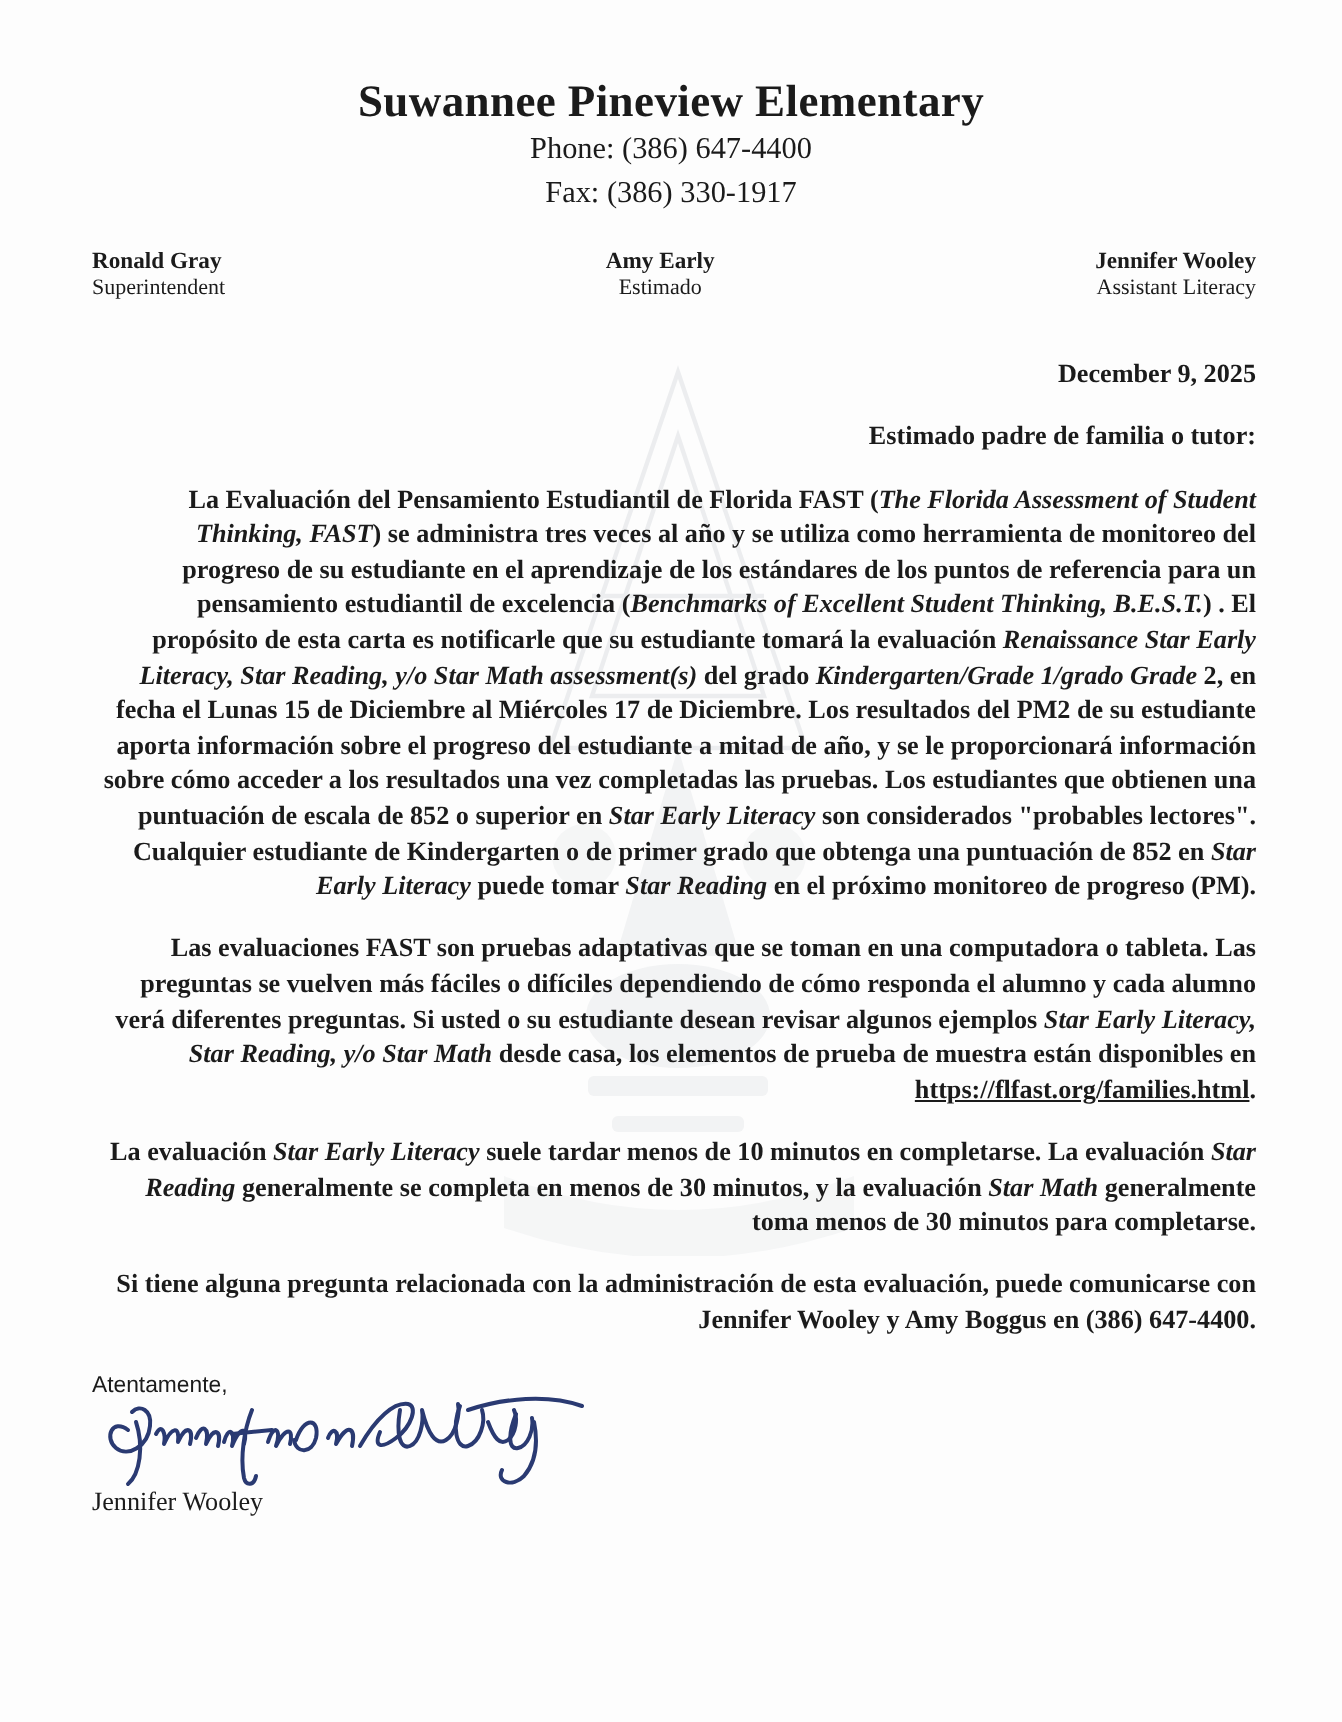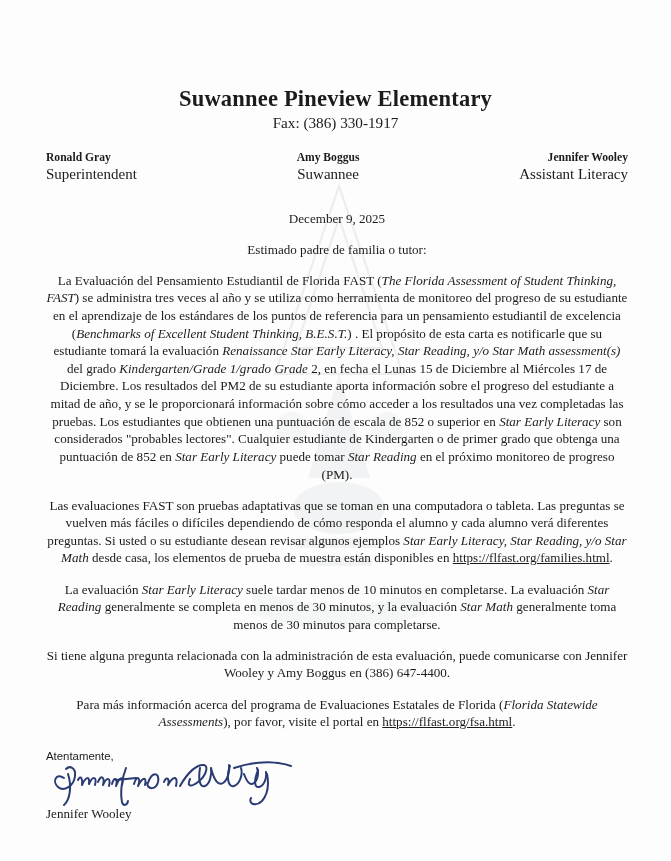--- a/index.html
+++ b/index.html
@@ -38,21 +38,20 @@
   .content {
     position: relative;
     z-index: 1;
     padding: 0 36px;
   }
 
   
   .letterhead {
     text-align: center;
     padding-top: 38px;
-    margin-top: 48px;
   }
   .school-name {
     font-size: 22.5px;
     font-weight: bold;
     letter-spacing: .2px;
     line-height: 1.16;
   }
   .lh-line {
     font-size: 15.2px;
     line-height: 1.42;
@@ -69,30 +68,31 @@
     line-height: 1.2;
   }
   .staff.left   { text-align: left; }
   .staff.center { text-align: center; flex: 1; }
   .staff.right  { text-align: right; }
   .staff-name {
     font-size: 11.6px;
     font-weight: bold;
   }
   .staff-title {
-    font-size: 15px;
+    font-size: 11px;
   }
 
   
   .body-text {
     margin-top: 27px;
     padding: 0 7px 0 10px;
     font-size: 13.1px;
     line-height: 1.345;
-    text-align: center;
+    text-align: right;
+    font-weight: bold;
   }
   .body-text p {
     margin: 0 0 13.5px 0;
   }
   i, .it { font-style: italic; }
   .doc-link {
     text-decoration: underline;
     color: inherit;
   }
 
@@ -142,31 +142,32 @@
         <circle cx="155" cy="250" r="16"></circle>
         <path d="M20 410 q87 34 175 0 l0 26 q-88 30 -175 0 Z"></path>
       </g>
     </svg>
   </div>
 
   <div class="content">
 
     <div class="letterhead">
       <div class="school-name">Suwannee Pineview Elementary</div>
+      <div class="lh-line">Phone: (386) 647-4400</div>
       <div class="lh-line">Fax: (386) 330-1917</div>
     </div>
 
     <div class="staff-row">
       <div class="staff left">
         <div class="staff-name">Ronald Gray</div>
         <div class="staff-title">Superintendent</div>
       </div>
       <div class="staff center">
-        <div class="staff-name">Amy Boggus</div>
-        <div class="staff-title">Suwannee</div>
+        <div class="staff-name">Amy Early</div>
+        <div class="staff-title">Estimado</div>
       </div>
       <div class="staff right">
         <div class="staff-name">Jennifer Wooley</div>
         <div class="staff-title">Assistant Literacy</div>
       </div>
     </div>
 
     <div class="body-text">
 
       <p class="date-line">December 9, 2025</p>
@@ -174,21 +175,20 @@
       <p>Estimado padre de familia o tutor:</p>
 
       <p><span>La Evaluación del Pensamiento Estudiantil de Florida FAST (</span><i>The Florida Assessment of Student Thinking, FAST</i><span>) se administra tres veces al año y se utiliza como herramienta de monitoreo del progreso de su estudiante en el aprendizaje de los estándares de los puntos de referencia para un pensamiento estudiantil de excelencia (</span><i>Benchmarks of Excellent Student Thinking, B.E.S.T.</i><span>) . El propósito de esta carta es notificarle que su estudiante tomará la evaluación </span><i>Renaissance Star Early Literacy, Star Reading, y/o Star Math assessment(s)</i><span> del grado </span><i>Kindergarten/Grade 1/grado Grade</i><span> 2, en fecha el Lunas 15 de Diciembre al Miércoles 17 de Diciembre. Los resultados del PM2 de su estudiante aporta información sobre el progreso del estudiante a mitad de año, y se le proporcionará información sobre cómo acceder a los resultados una vez completadas las pruebas. Los estudiantes que obtienen una puntuación de escala de 852 o superior en </span><i>Star Early Literacy</i><span> son considerados "probables lectores". Cualquier estudiante de Kindergarten o de primer grado que obtenga una puntuación de 852 en </span><i>Star Early Literacy</i><span> puede tomar </span><i>Star Reading</i><span> en el próximo monitoreo de progreso (PM).</span></p>
 
       <p><span>Las evaluaciones FAST son pruebas adaptativas que se toman en una computadora o tableta. Las preguntas se vuelven más fáciles o difíciles dependiendo de cómo responda el alumno y cada alumno verá diferentes preguntas. Si usted o su estudiante desean revisar algunos ejemplos </span><i>Star Early Literacy, Star Reading, y/o Star Math</i><span> desde casa, los elementos de prueba de muestra están disponibles en </span><a class="doc-link" href="#">https://flfast.org/families.html</a><span>.</span></p>
 
       <p><span>La evaluación </span><i>Star Early Literacy</i><span> suele tardar menos de 10 minutos en completarse. La evaluación </span><i>Star Reading</i><span> generalmente se completa en menos de 30 minutos, y la evaluación </span><i>Star Math</i><span> generalmente toma menos de 30 minutos para completarse.</span></p>
 
       <p>Si tiene alguna pregunta relacionada con la administración de esta evaluación, puede comunicarse con Jennifer Wooley y Amy Boggus en (386) 647-4400.</p>
 
-      <p><span>Para más información acerca del programa de Evaluaciones Estatales de Florida (</span><i>Florida Statewide Assessments</i><span>), por favor, visite el portal en </span><a class="doc-link" href="#">https://flfast.org/fsa.html</a><span>.</span></p>
 
     </div>
 
     <div class="closing">
       <div class="closing-word">Atentamente,</div>
 
       <div class="signature">
         <svg viewBox="0 0 270 52" xmlns="http://www.w3.org/2000/svg">
           <g fill="none" stroke="#2a3a72" stroke-width="2" stroke-linecap="round" stroke-linejoin="round">
             <path d="M16 22 C8 16, 4 26, 10 31 C16 36, 26 30, 27 20 C28 12, 22 9, 18 13"></path>

